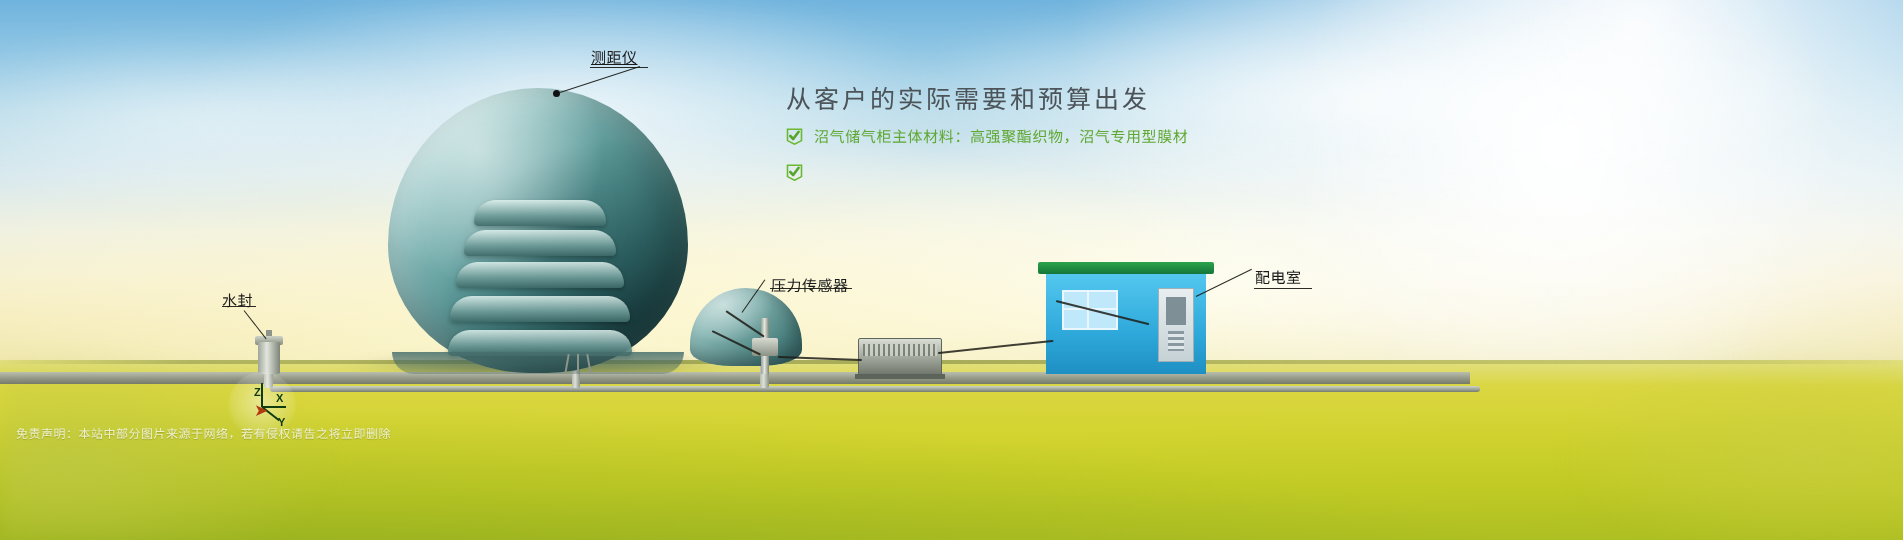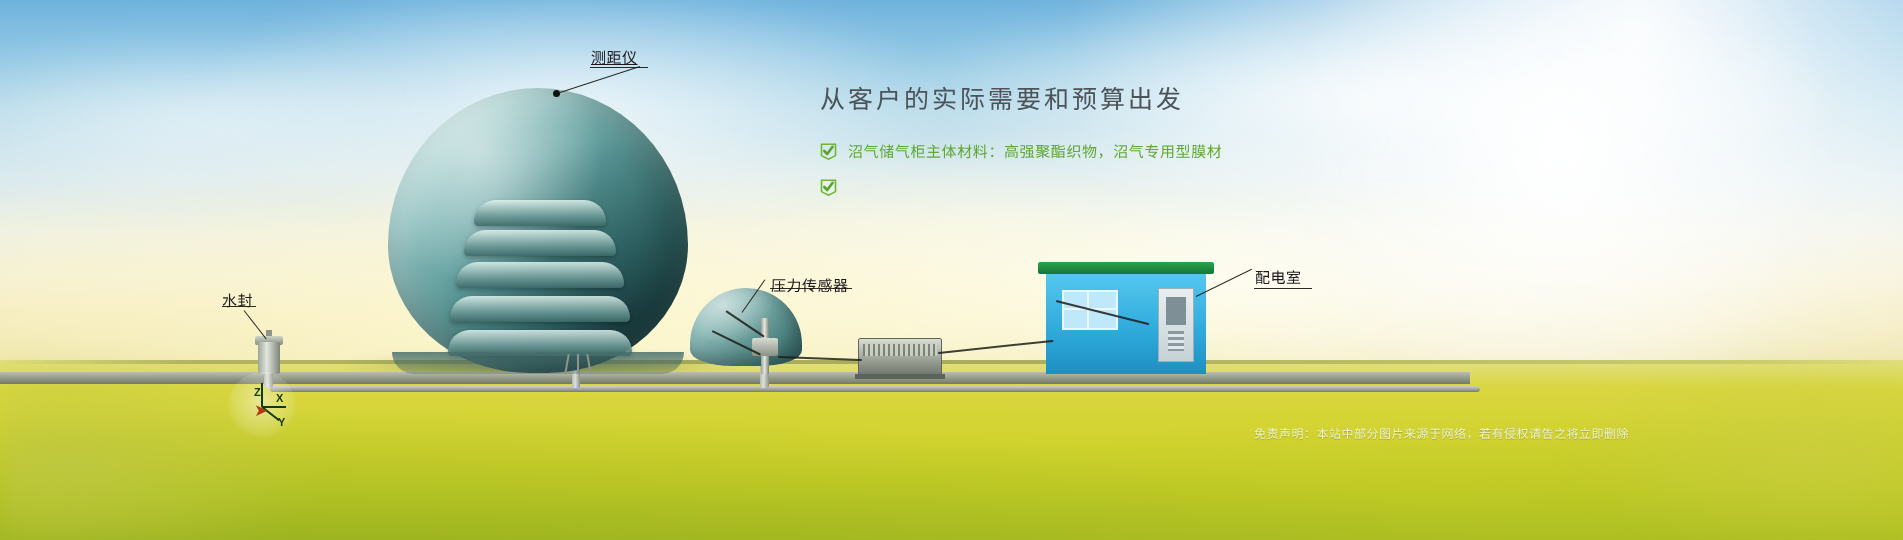--- a/index.html
+++ b/index.html
@@ -179,41 +179,41 @@
   
   .axis{
     position:absolute;left:228px;top:372px;width:68px;height:68px;border-radius:50%;
     background:radial-gradient(circle at 50% 45%, rgba(255,255,255,.45) 0%, rgba(255,255,255,.12) 60%, rgba(255,255,255,0) 72%);
   }
   .axis .ax{position:absolute;left:34px;top:34px;height:2px;background:#0f3d0f;transform-origin:left center;}
   .axis .axlbl{position:absolute;font-size:11px;color:#123a12;font-weight:bold;}
   .axis .chev{position:absolute;left:26px;top:28px;color:#b23a0f;font-size:17px;font-weight:bold;}
 
   
-  .copy{position:absolute;left:820px;top:84px;width:560px;}
+  .copy{position:absolute;left:786px;top:84px;width:560px;}
   .sub{
     font-size:25px;color:#4c5459;letter-spacing:3px;line-height:1.2;
     font-family:"Liberation Sans","DejaVu Sans",sans-serif;font-weight:400;
   }
   .title{
     margin-top:10px;font-size:42px;font-weight:bold;color:#15181a;letter-spacing:1px;
     line-height:1.15;font-family:"Liberation Sans","DejaVu Sans",sans-serif;
     text-shadow:0 1px 0 rgba(255,255,255,.35);
   }
-  .bullets{margin-top:22px;}
+  .bullets{margin-top:7px;}
   .bullet{display:flex;align-items:center;height:31px;margin-bottom:5px;}
   .chk{
     width:17px;height:17px;margin-right:11px;flex:0 0 auto;position:relative;
   }
   .chk svg{display:block;}
   .btxt{font-size:15px;color:#5fa832;letter-spacing:.6px;line-height:1;white-space:nowrap;}
 
   
   .disclaimer{
-    position:absolute;left:8px;top:424px;width:1621px;text-align:right;
+    position:absolute;left:16px;top:424px;width:1621px;text-align:left;
     font-size:12px;color:#f2f3d8;opacity:.92;letter-spacing:.5px;
     text-shadow:0 1px 1px rgba(80,90,20,.35);
   }
 </style>
 </head>
 <body>
 
 <div class="stage">
 
   <div class="sky"></div>

